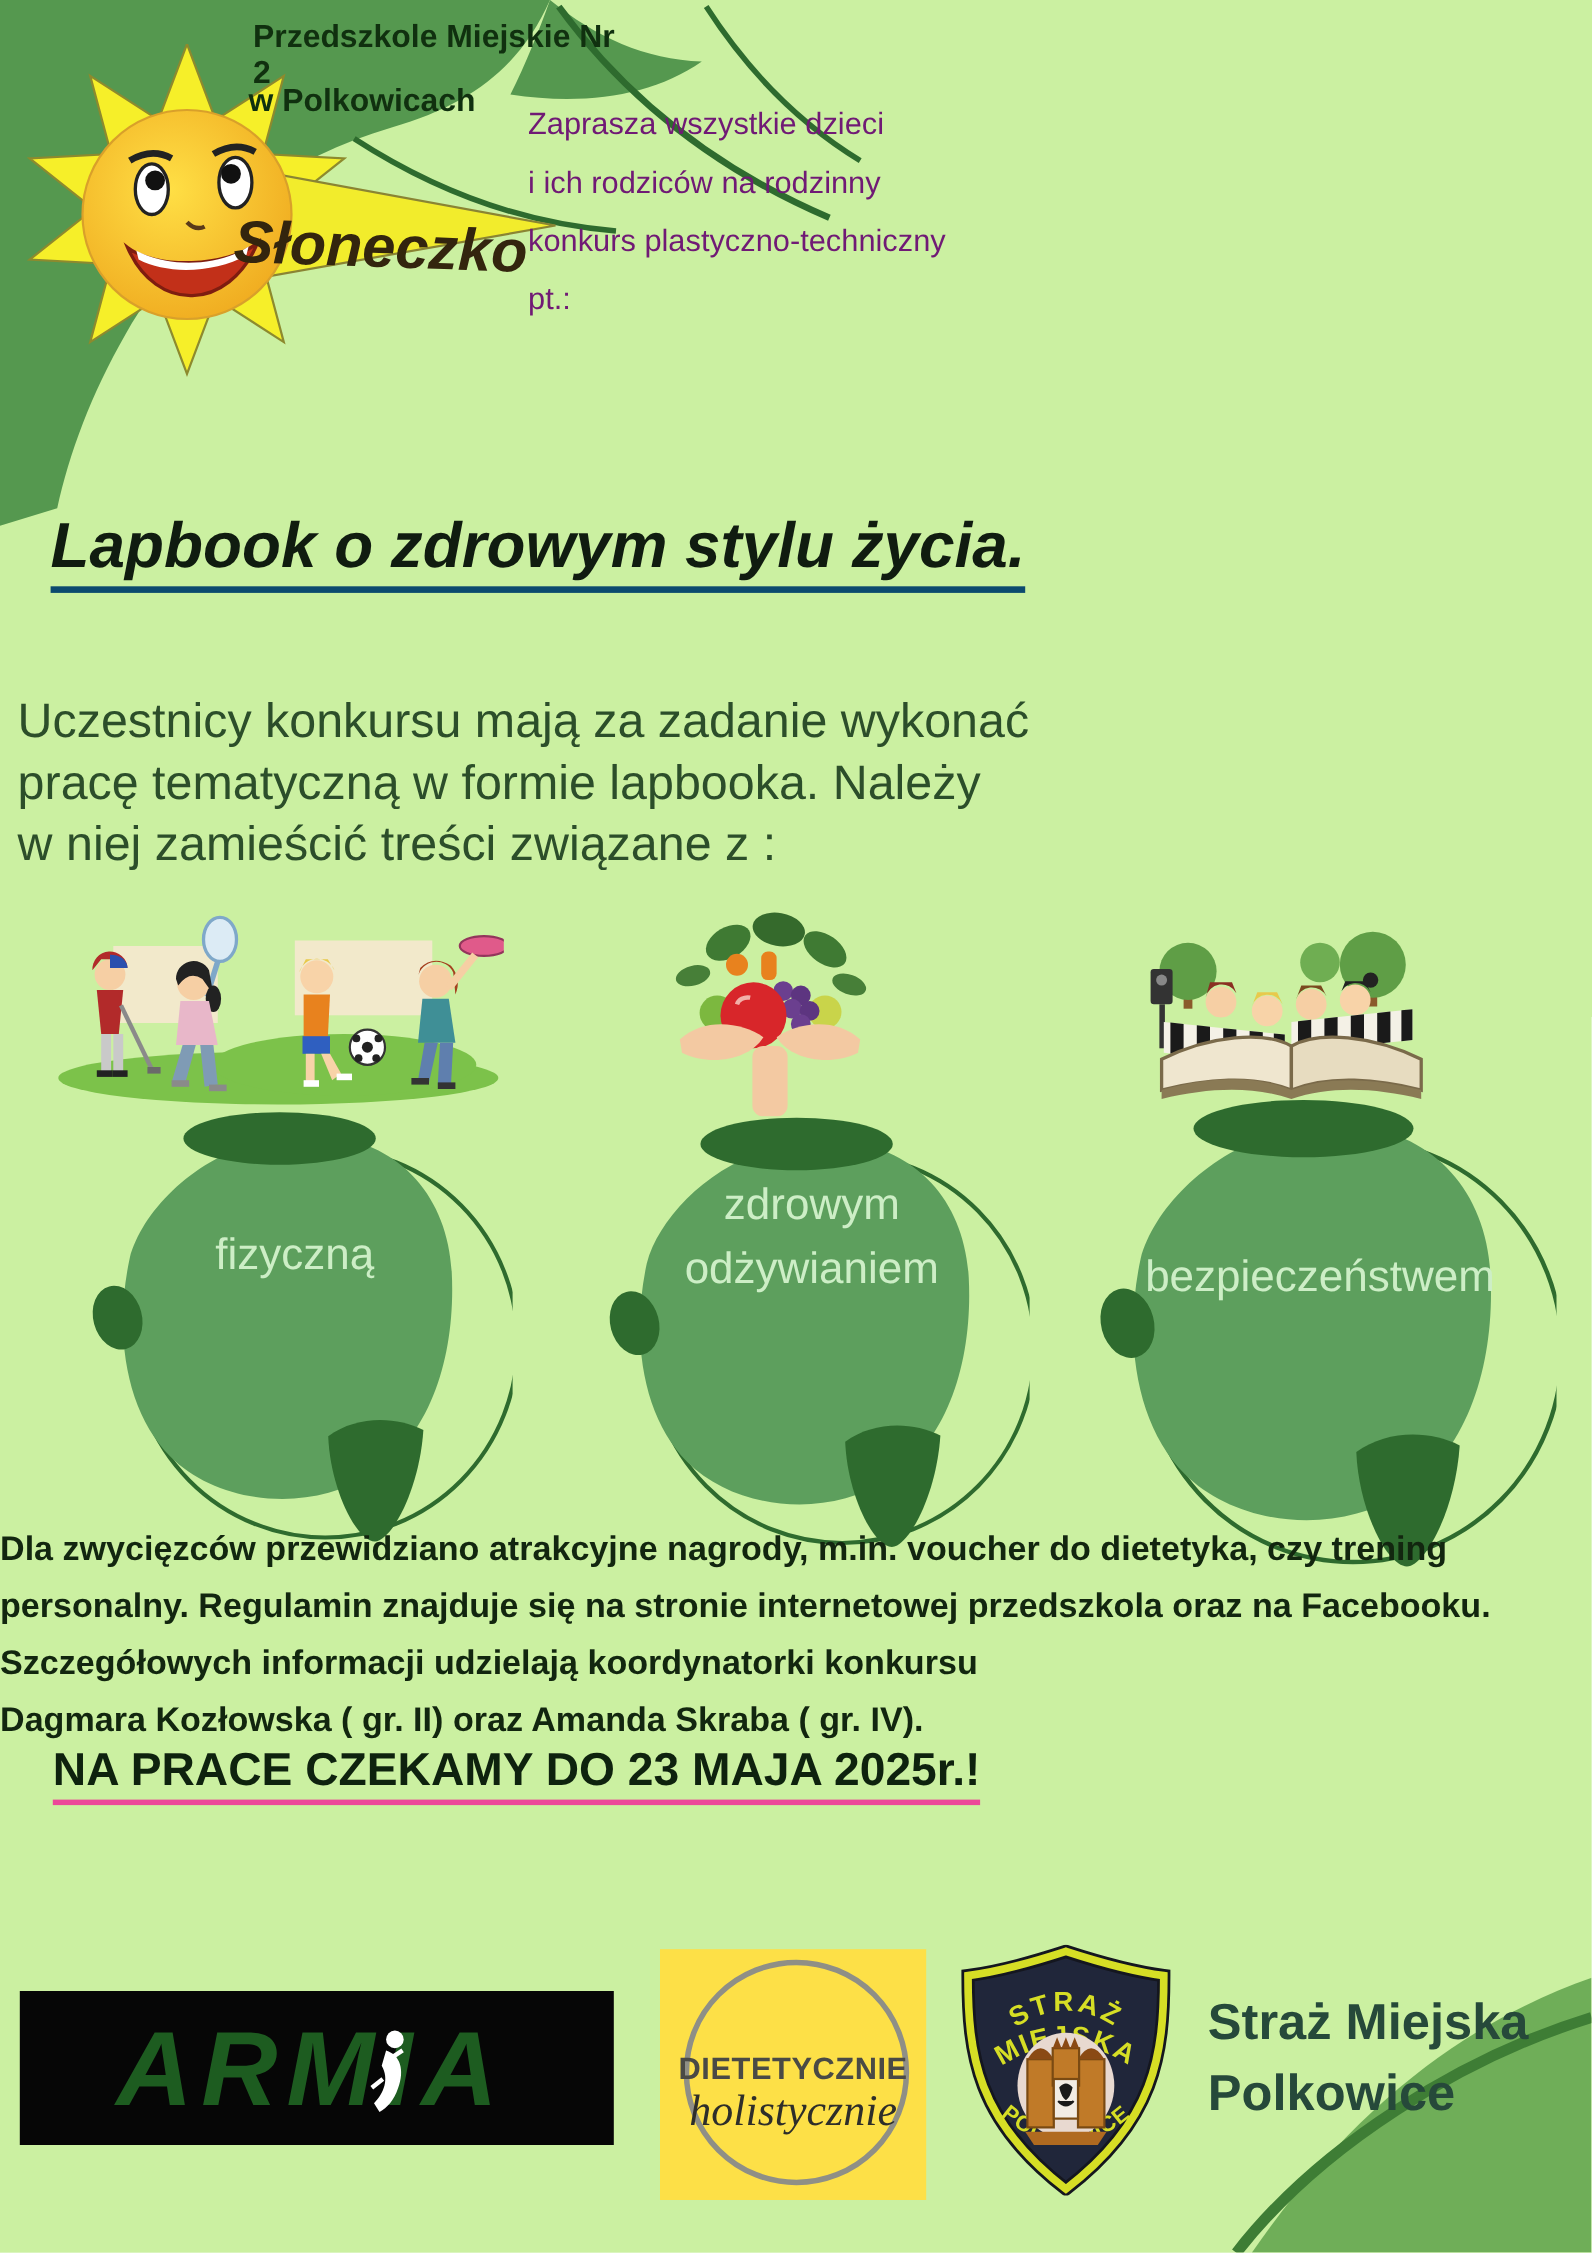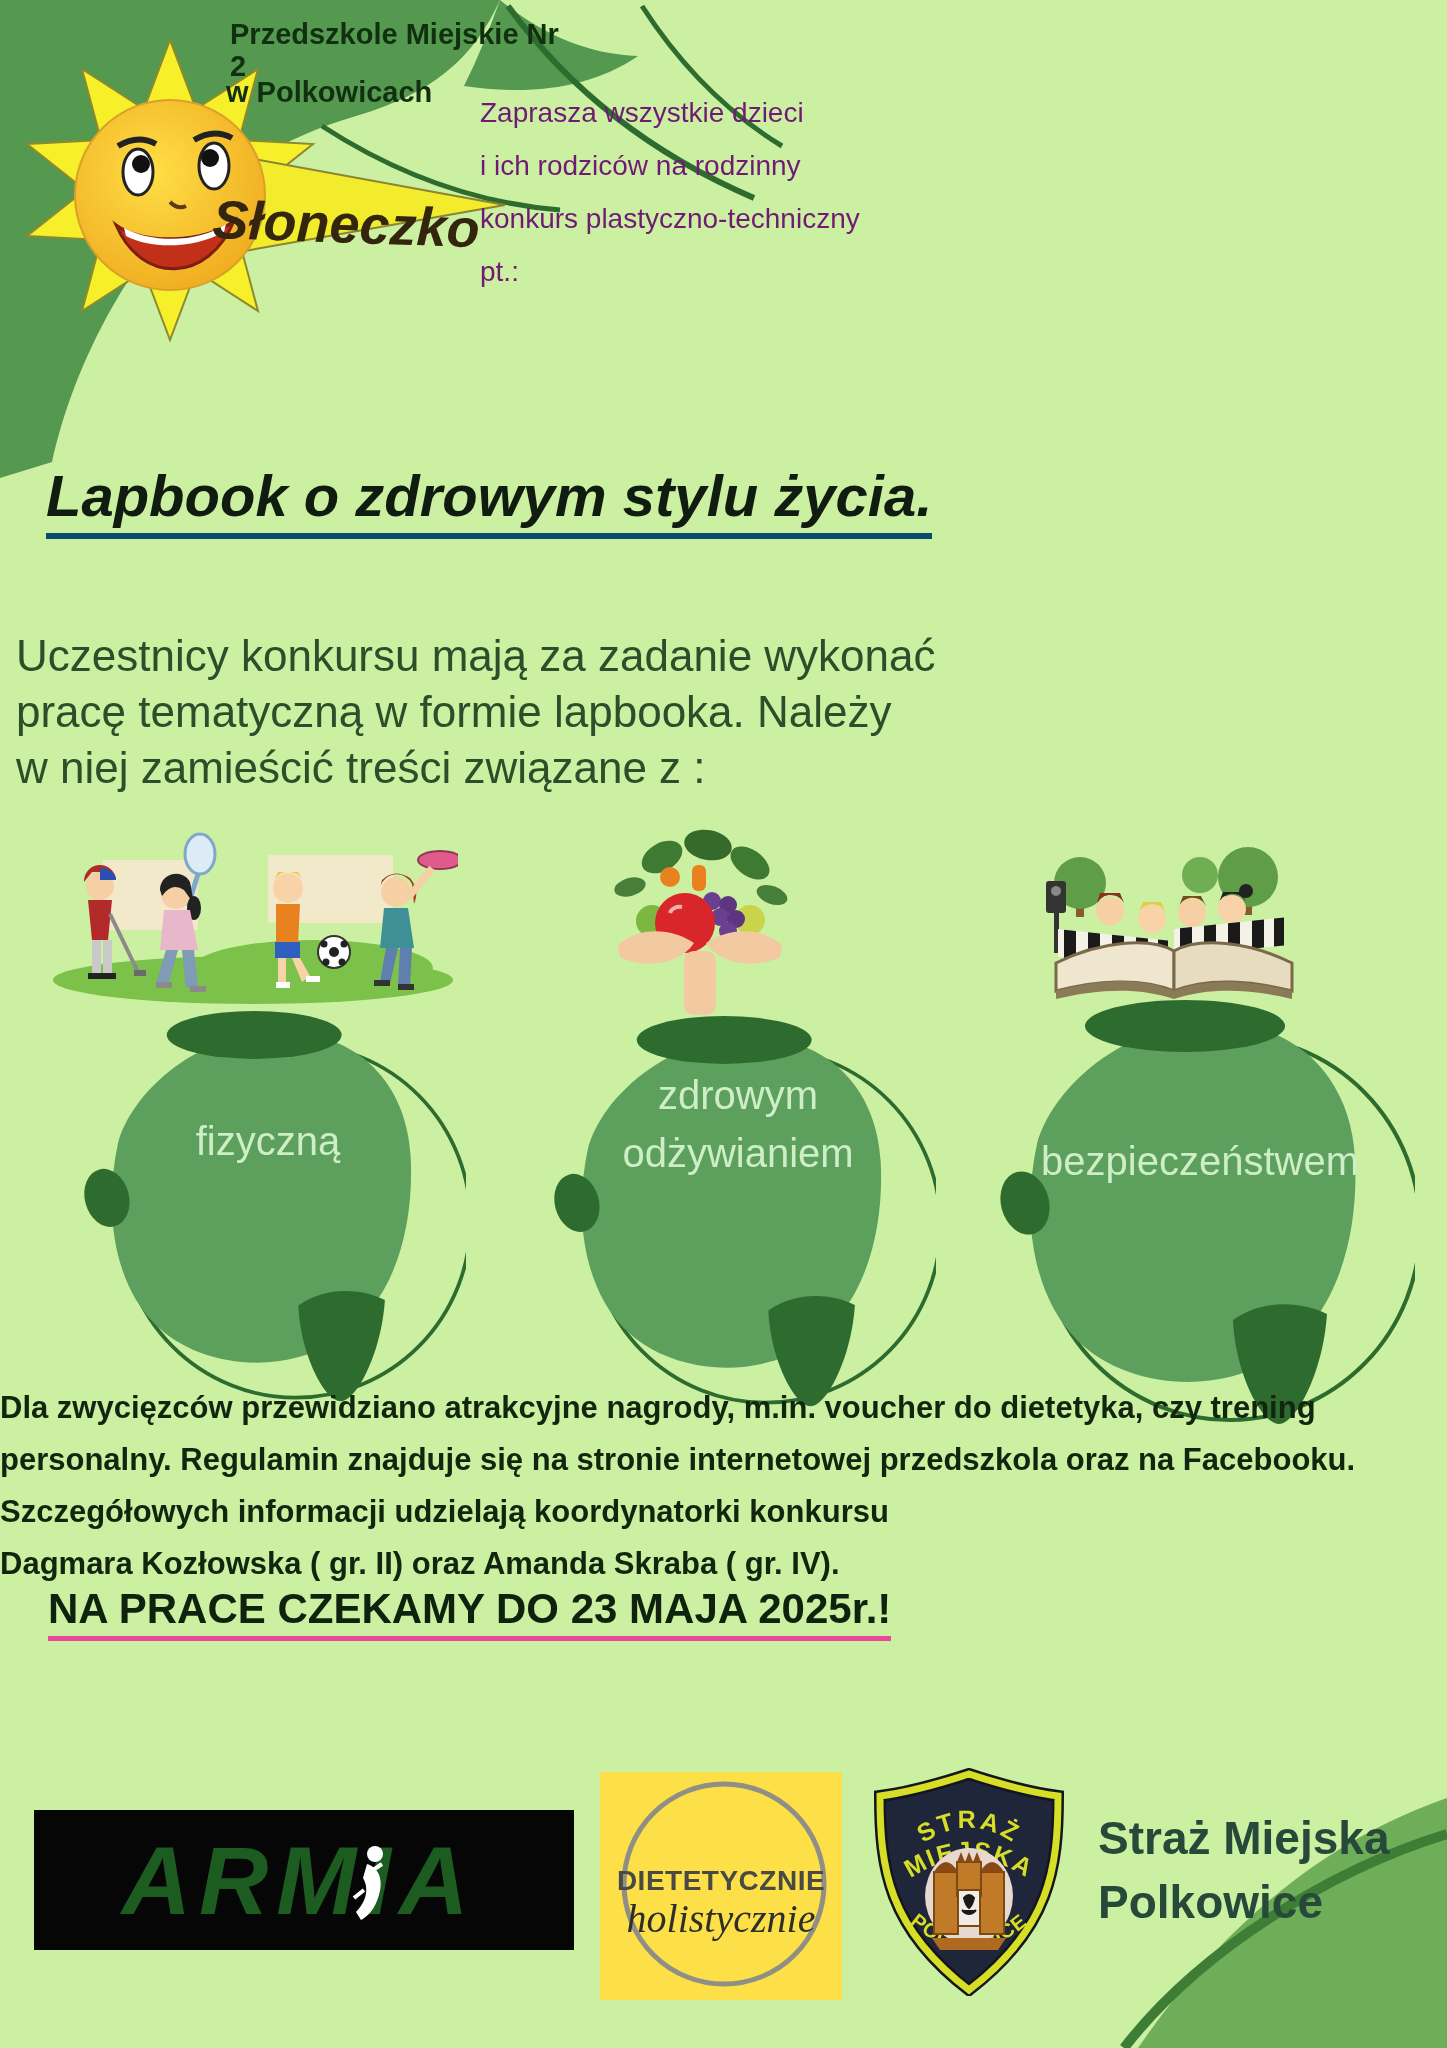--- a/index.html
+++ b/index.html
@@ -265,21 +265,21 @@
     <div>Dla zwycięzców przewidziano atrakcyjne nagrody, m.in. voucher do dietetyka, czy trening</div>
     <div>personalny. Regulamin znajduje się na stronie internetowej przedszkola oraz na Facebooku.</div>
     <div>Szczegółowych informacji udzielają koordynatorki konkursu</div>
     <div>Dagmara Kozłowska ( gr. II) oraz Amanda Skraba ( gr. IV).</div>
   </div>
 
   <div class="abs ctr deadline" style="left:48px;top:1585px;width:1400px;">
     <span>NA PRACE CZEKAMY DO 23 MAJA 2025r.!</span>
   </div>
 
-  <div class="abs" style="left:34px;top:1810px;width:540px;height:140px;background:#060606;">
+  <div class="abs" style="left:18px;top:1810px;width:540px;height:140px;background:#060606;">
     <svg width="540" height="140" viewBox="0 0 540 140">
       <text x="265" y="104" font-size="96" font-weight="bold" font-style="italic" letter-spacing="8" fill="#1d5c20" text-anchor="middle">ARMIA</text>
       <g>
         <circle cx="341" cy="44" r="8" fill="#ffffff"></circle>
         <path d="M333,54 C346,58 350,72 344,88 C340,100 334,106 327,110 L322,102 C331,93 336,80 329,68 Z" fill="#ffffff"></path>
         <path d="M336,62 l12,-8 M330,80 l-10,8" stroke="#ffffff" stroke-width="4"></path>
       </g>
     </svg>
   </div>
 

